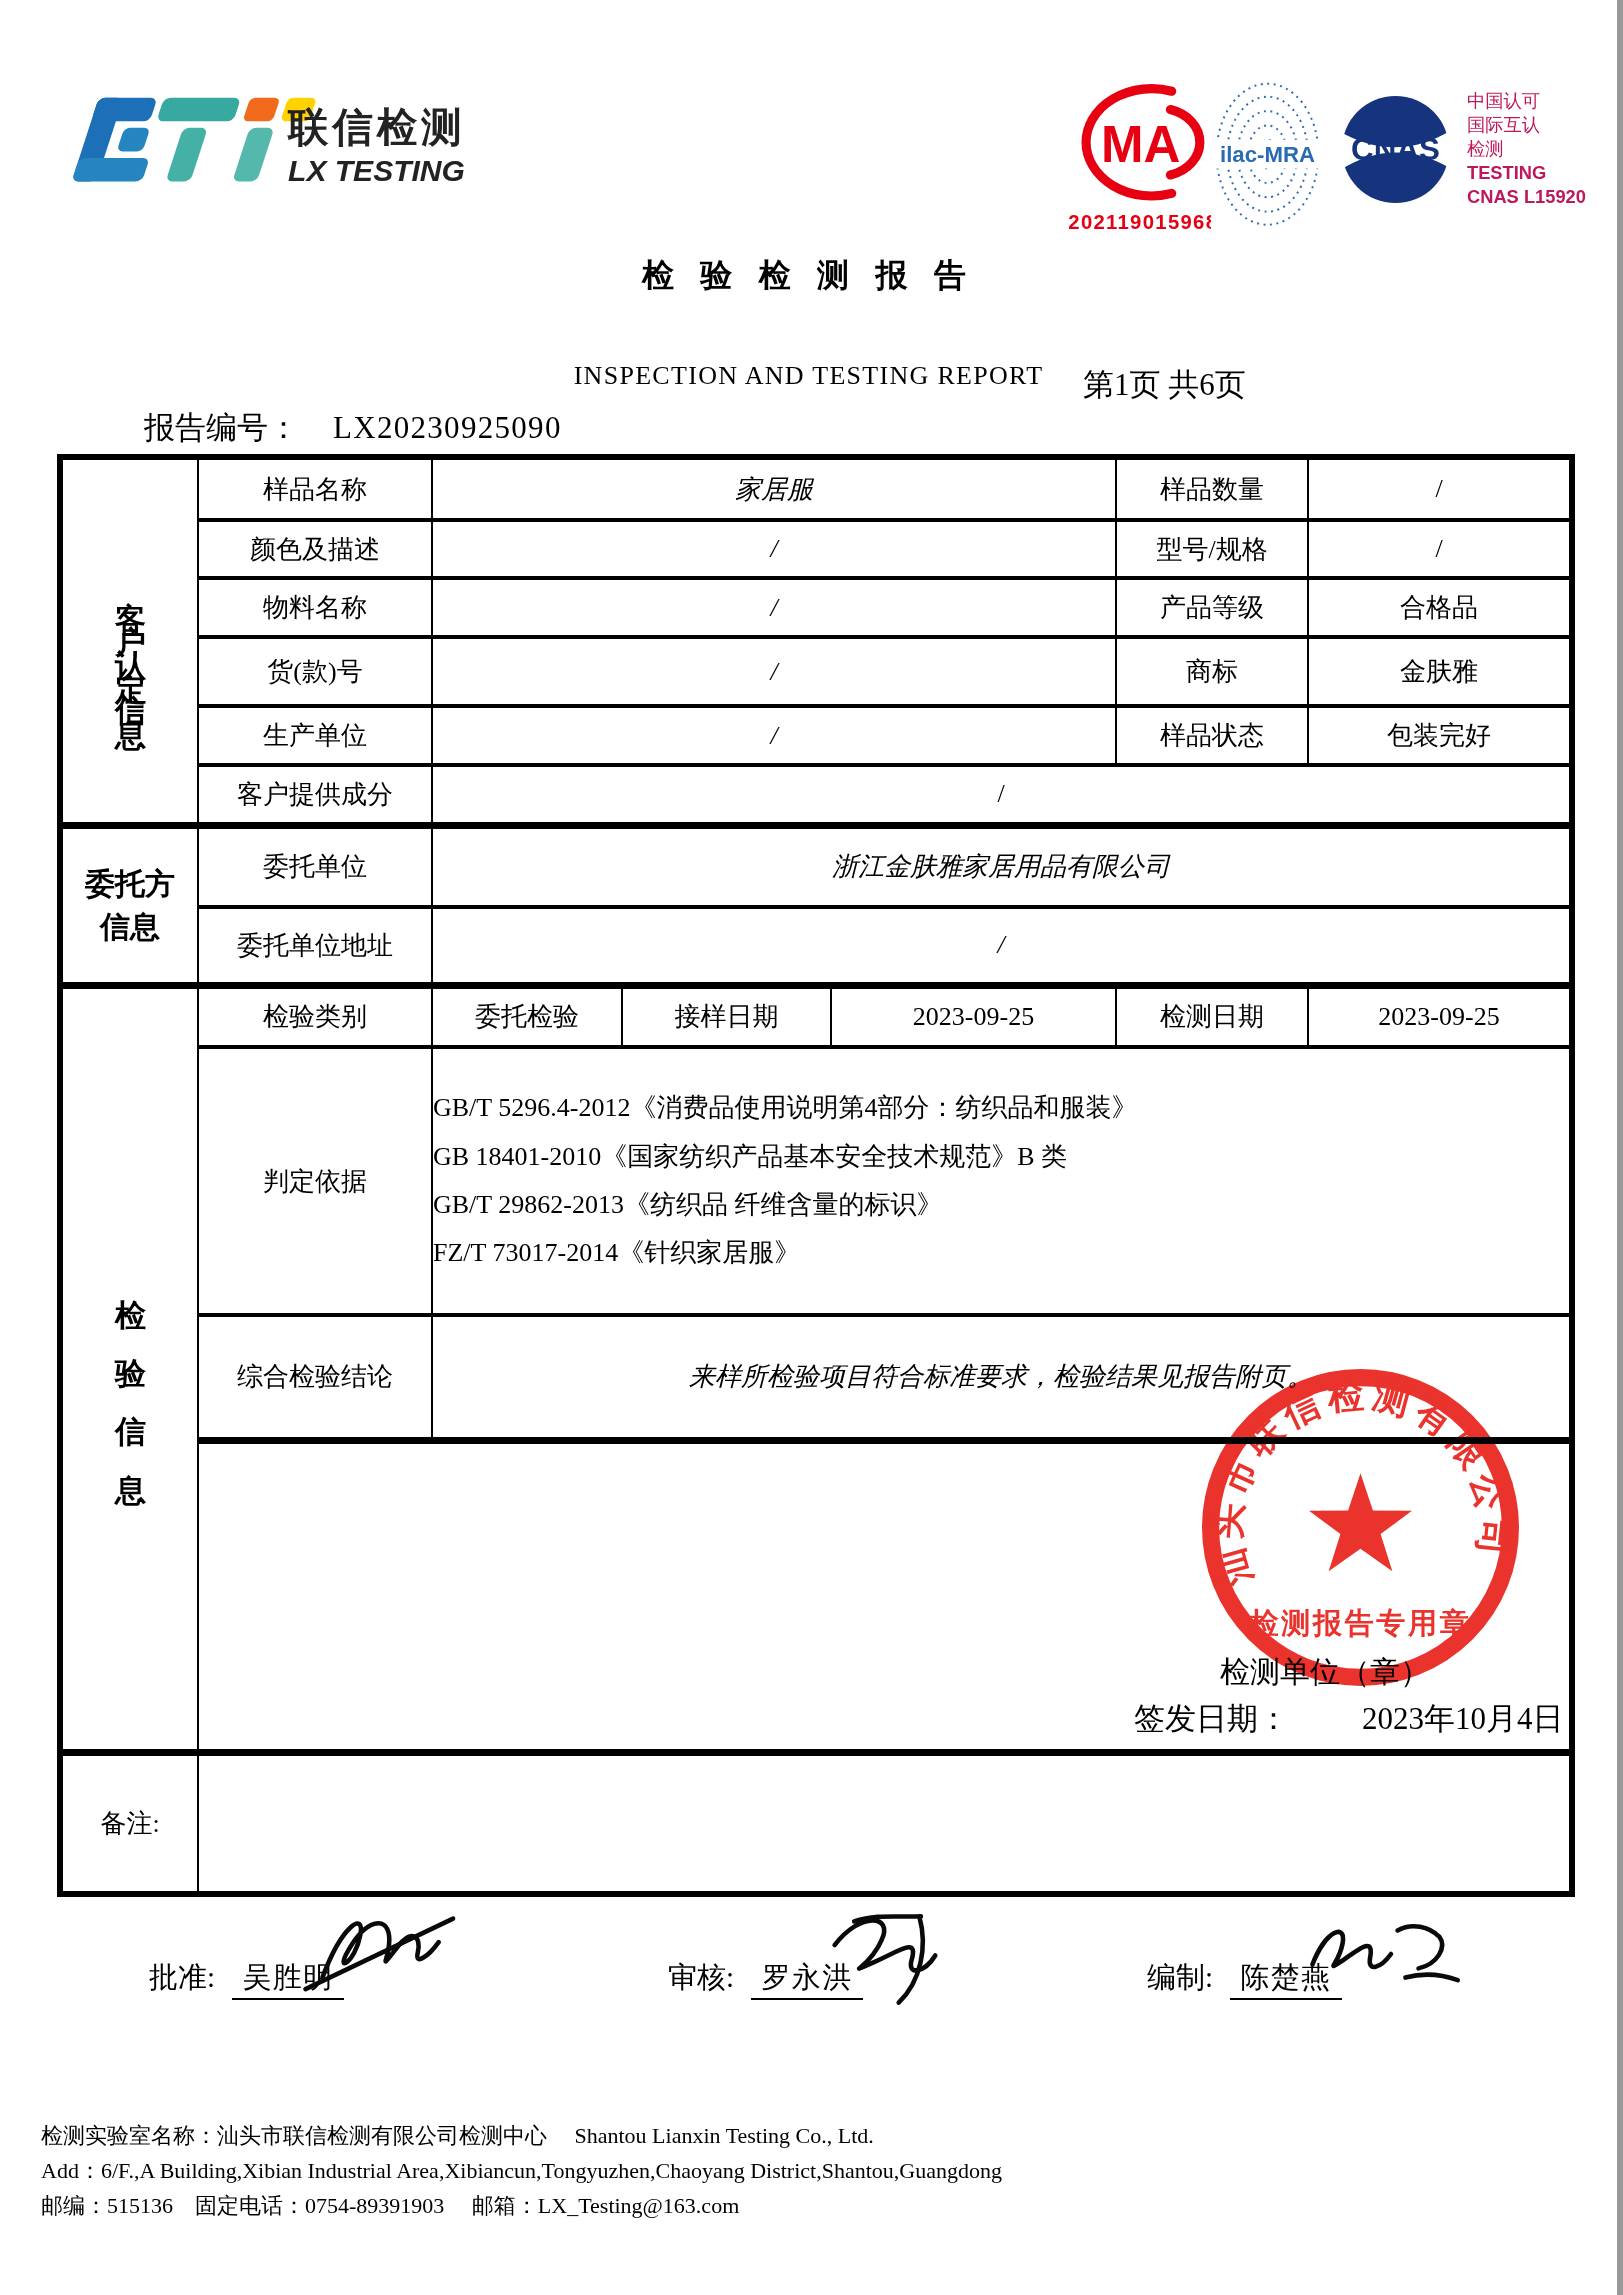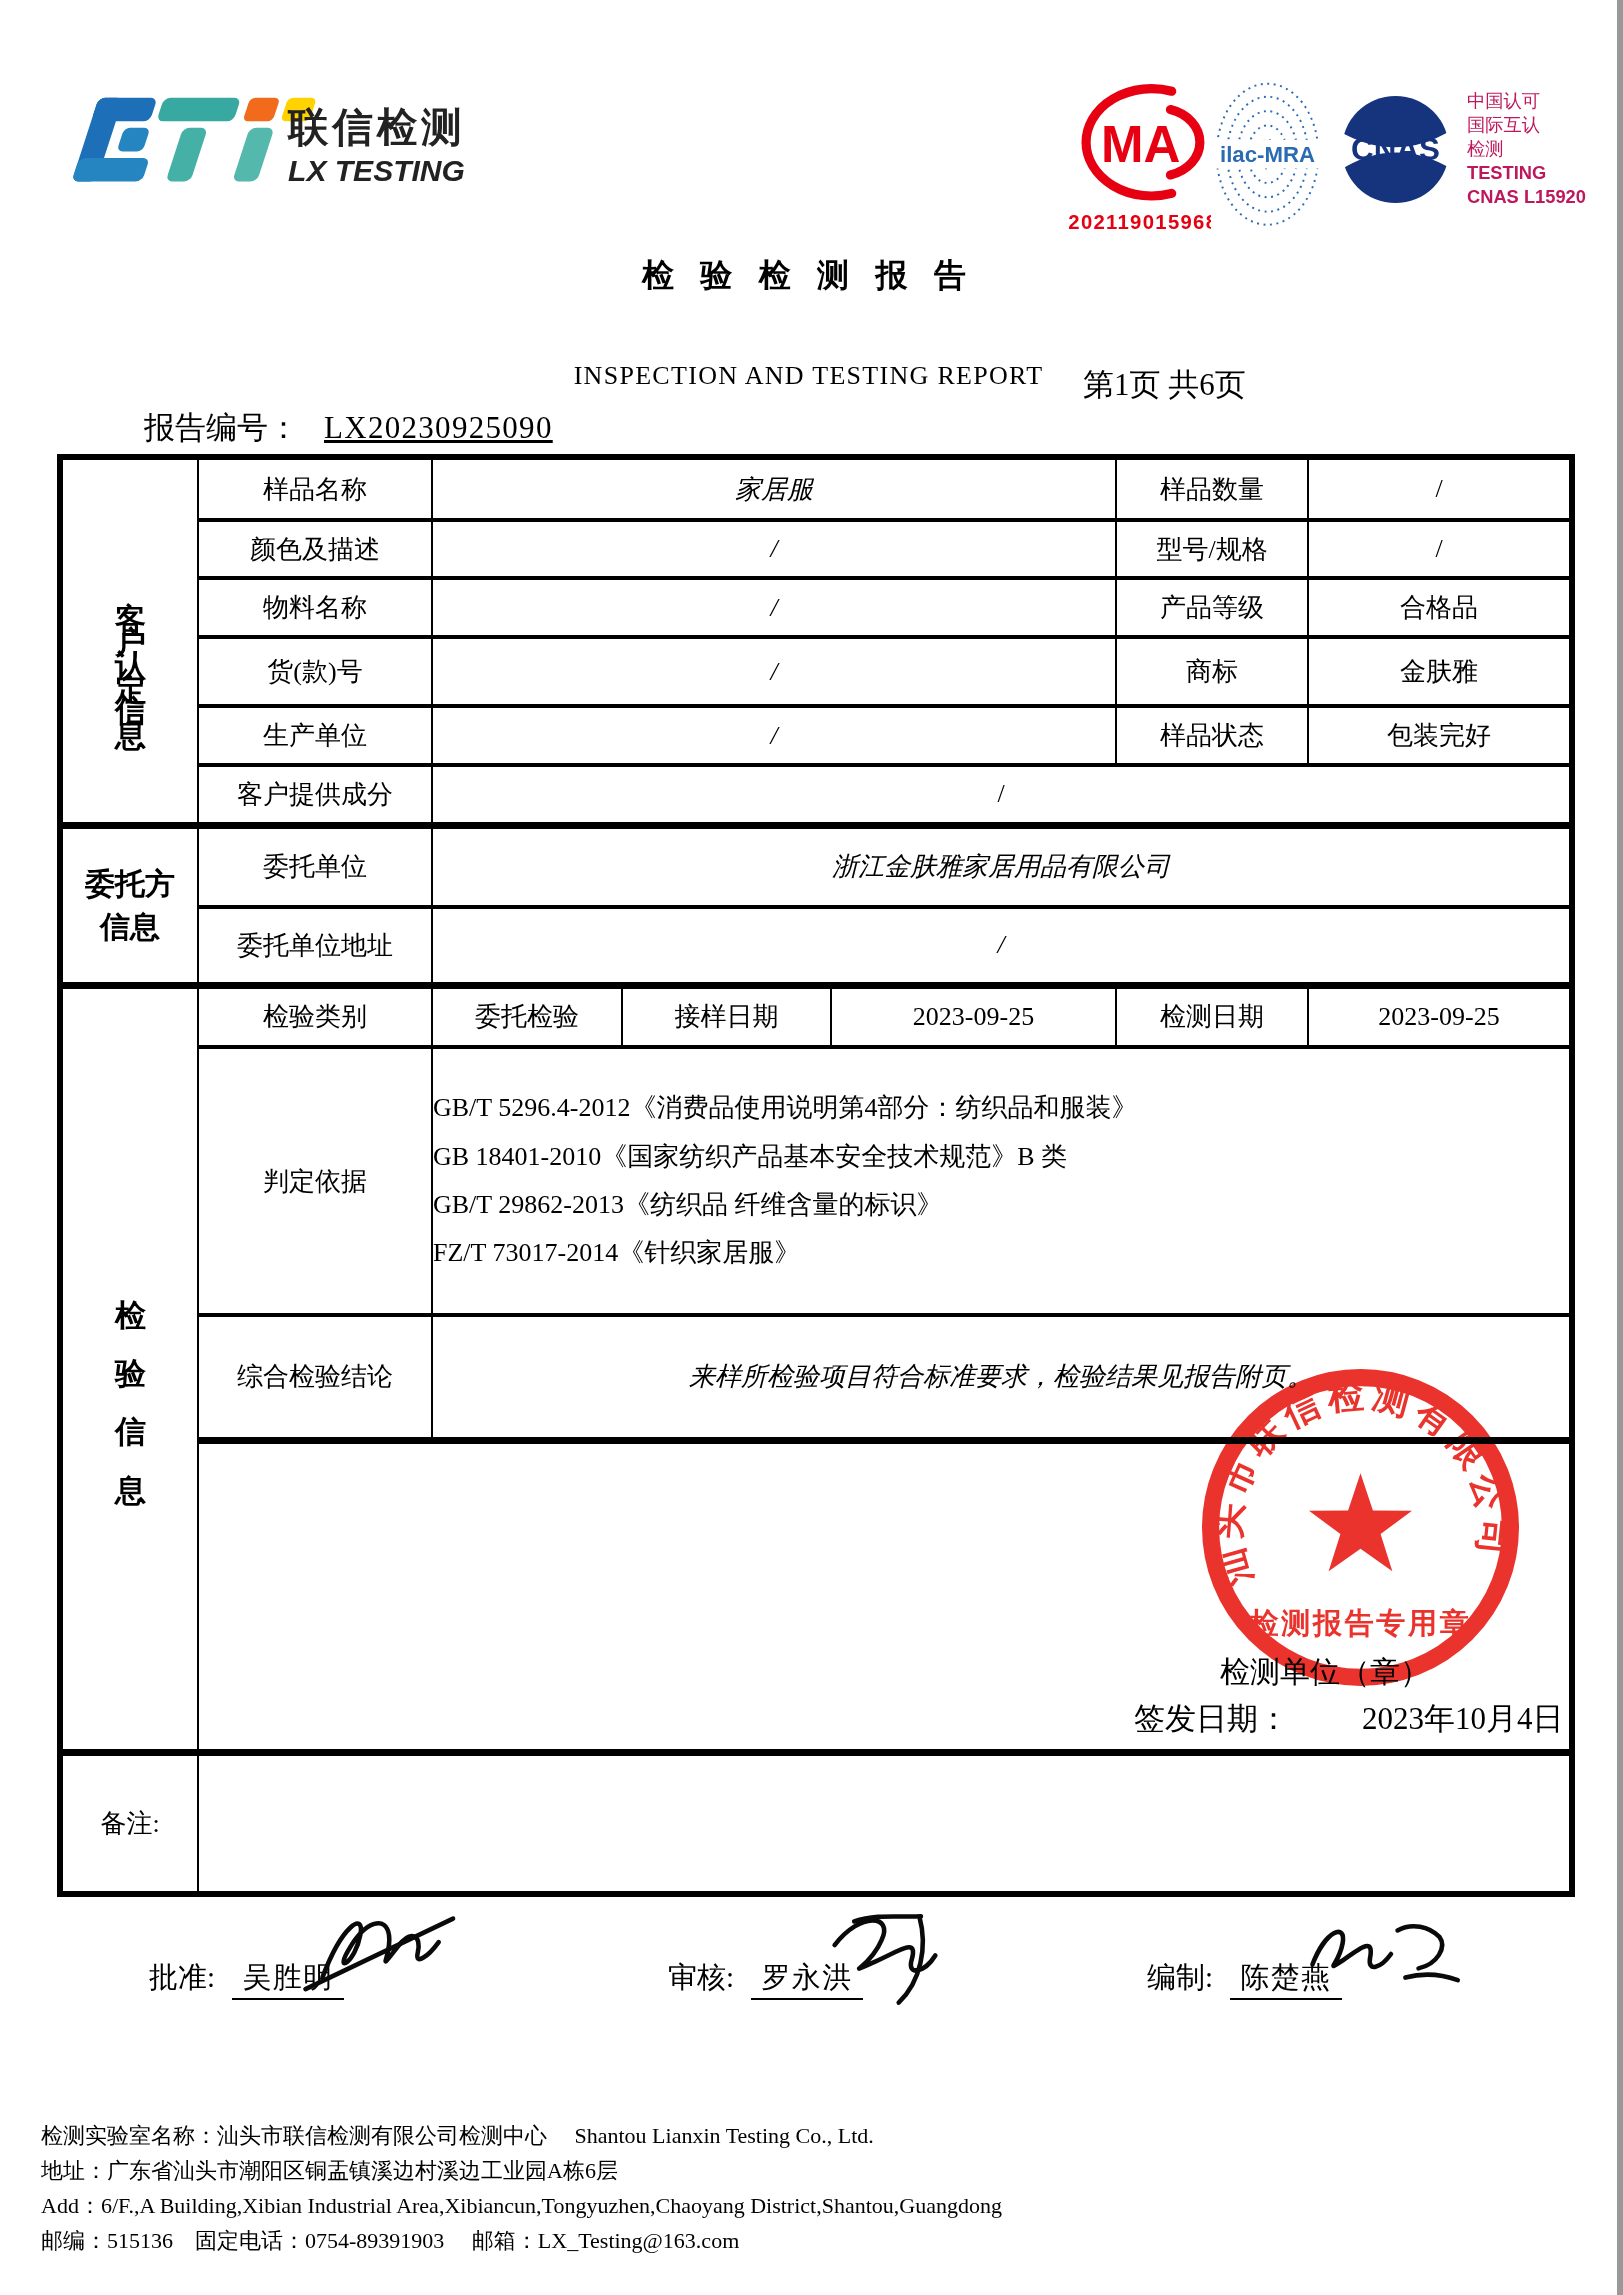--- a/index.html
+++ b/index.html
@@ -10,21 +10,21 @@
   
   .acc-text div{font-size:18.3px;line-height:24px;font-family:Liberation Sans, sans-serif;color:#be185d;}
   .acc-text div.b{font-weight:bold;}
 
   
   .main-title{left:0;right:0;top:254px;text-align:center;font-size:32px;font-weight:bold;letter-spacing:9.2px;}
   .sub-title{left:0;right:0;top:361px;text-align:center;font-size:26px;letter-spacing:1.3px;}
   .page-info{left:1083px;top:364px;font-size:31px;}
   .report-no{left:144px;top:407px;font-size:31px;}
   .report-no .lab{font-weight:normal;margin-top:35px;}
-  .report-no .val{margin-left:25px;letter-spacing:1.3px;text-decoration:underline;}
+  .report-no .val{margin-left:34px;letter-spacing:1.3px;}
 
   
   table.rpt{position:absolute;left:57px;top:454px;width:1513px;border-collapse:collapse;table-layout:fixed;
             border:6.5px solid #000;}
   table.rpt td{border:2px solid #000;border-top-width:4.6px;border-bottom-width:4.6px;
                font-size:26px;text-align:center;vertical-align:middle;padding:0;overflow:visible;}
   td.hv{border-top-width:7.2px !important;}
   td.lft{text-align:left;padding-left:13px;font-style:italic;}
   .vtext{writing-mode:vertical-rl;text-orientation:upright;font-weight:bold;font-size:31px;
          display:inline-block;margin:0 auto;}
@@ -253,19 +253,18 @@
       <g fill="none" stroke="#0a0a0a" stroke-width="7" stroke-linecap="round">
         <path d="M28 100 C48 48 80 36 74 68 C68 100 46 112 74 94 C102 74 122 58 116 90 C112 112 132 106 148 84"></path>
         <path d="M158 48 C180 36 206 42 222 58 C234 74 218 100 190 106"></path>
         <path d="M170 120 C200 112 228 116 250 124"></path>
       </g>
     </svg>
   </div>
 
   <div class="abs footer">
     <div>检测实验室名称：汕头市联信检测有限公司检测中心     Shantou Lianxin Testing Co., Ltd.</div>
-    <div>地址：广东省汕头市潮阳区铜盂镇溪边村溪边工业园A栋6层</div>
     <div>Add：6/F.,A Building,Xibian Industrial Area,Xibiancun,Tongyuzhen,Chaoyang District,Shantou,Guangdong</div>
     <div>邮编：515136    固定电话：0754-89391903     邮箱：LX_Testing@163.com</div>
   </div>
 
 </div>
 
 
 </body></html>

